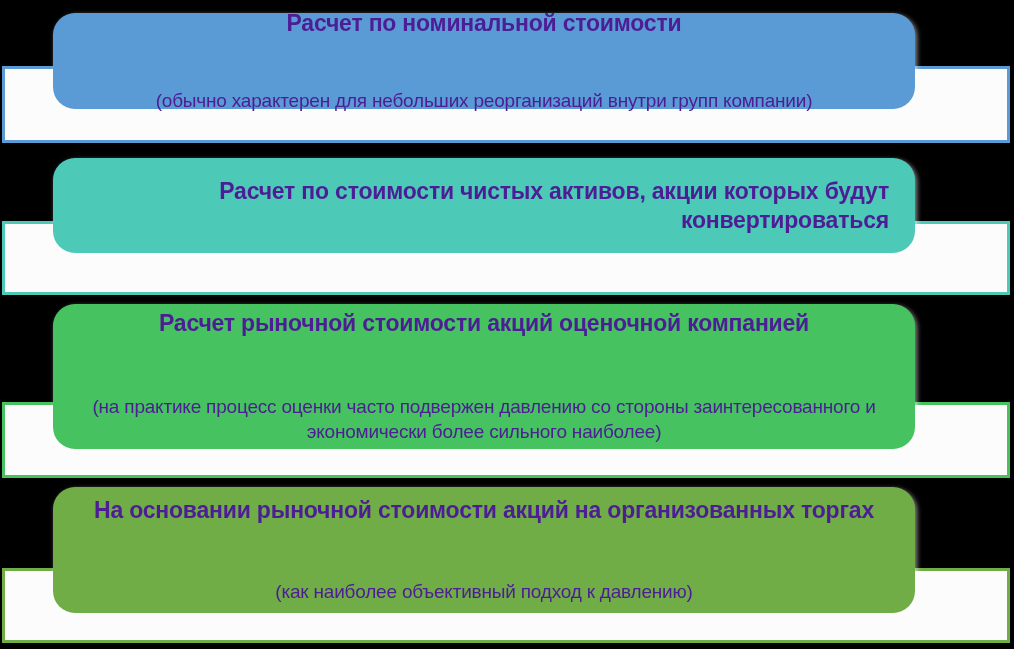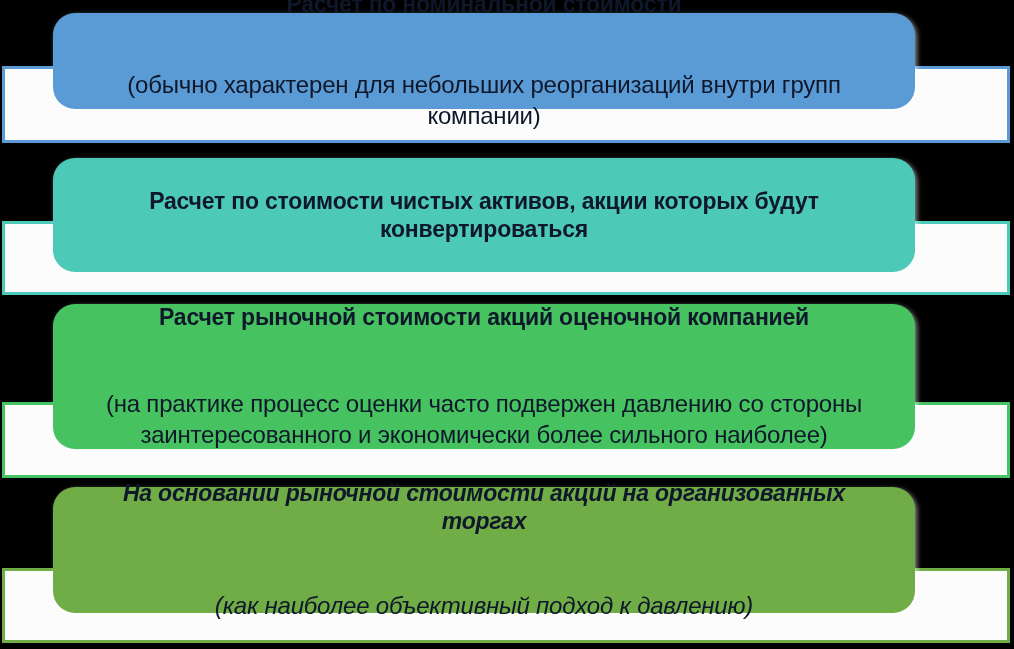--- a/index.html
+++ b/index.html
@@ -39,52 +39,52 @@
     position: absolute;
     left: 53px;
     width: 862px;
     border-radius: 22px;
     box-sizing: border-box;
     display: flex;
     flex-direction: column;
     align-items: center;
     justify-content: center;
     text-align: center;
-    color: #0f172a;
+    color: #4c1d95;
     box-shadow: 2px 2px 5px rgba(255,255,255,0.55);
   }
 
   .box .title {
     font-weight: bold;
     font-size: 23px;
     line-height: 1.22;
     letter-spacing: -0.2px;
     padding: 0 26px;
     width: 100%;
     box-sizing: border-box;
   }
   .box .subtitle {
     font-weight: normal;
-    font-size: 24px;
+    font-size: 19px;
     line-height: 1.28;
     letter-spacing: -0.2px;
     padding: 0 32px;
     width: 100%;
     box-sizing: border-box;
     margin-top: 38px;
   }
 
   
   #band-1 { top: 66px;  height: 77px;  border-color: #5B9BD5; }
   #box-1  { top: 13px;  height: 96px;  background: #5B9BD5; }
   #box-1 .title    { margin-bottom: 14px; }
 
   
   #band-2 { top: 221px; height: 74px;  border-color: #4DC9B8; }
-  #box-2  { top: 158px; height: 114px;  background: #4DC9B8; }
+  #box-2  { top: 158px; height: 95px;  background: #4DC9B8; text-align: right; }
 
   
   #band-3 { top: 402px; height: 76px;  border-color: #46C260; }
   #box-3  { top: 304px; height: 145px; background: #46C260; }
   #box-3 .title    { margin-bottom: 20px; }
 
   
   #band-4 { top: 568px; height: 75px;  border-color: #70AD47; }
   #box-4  { top: 487px; height: 126px; background: #70AD47; }
   #box-4 .title    { margin-bottom: 18px; }
@@ -105,18 +105,18 @@
     <div class="title">Расчет по стоимости чистых активов, акции которых будут конвертироваться</div>
   </div>
 
   <div class="band" id="band-3" style="border-color: rgb(70, 194, 96);"></div>
   <div class="box" id="box-3" style="background: rgb(70, 194, 96);">
     <div class="title">Расчет рыночной стоимости акций оценочной компанией</div>
     <div class="subtitle">(на практике процесс оценки часто подвержен давлению со стороны заинтересованного и экономически более сильного наиболее)</div>
   </div>
 
   <div class="band" id="band-4" style="border-color: rgb(112, 173, 71);"></div>
-  <div class="box" id="box-4" style="background: rgb(112, 173, 71); font-style: italic;">
+  <div class="box" id="box-4" style="background: rgb(112, 173, 71);">
     <div class="title">На основании рыночной стоимости акций на организованных торгах</div>
     <div class="subtitle">(как наиболее объективный подход к давлению)</div>
   </div>
 
 </div>
 
 </body></html>

